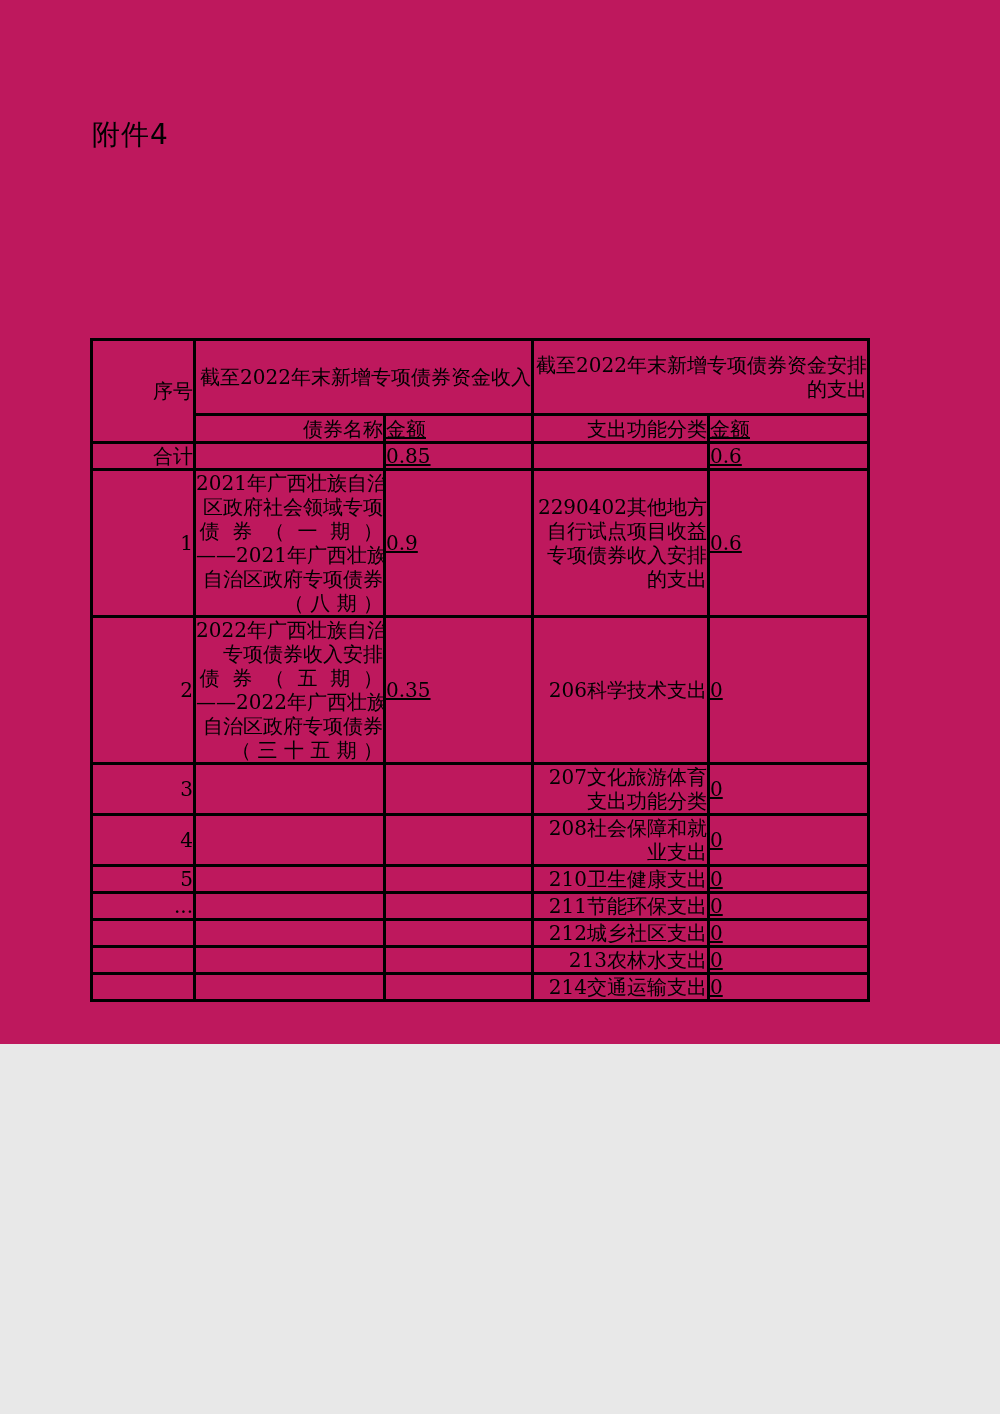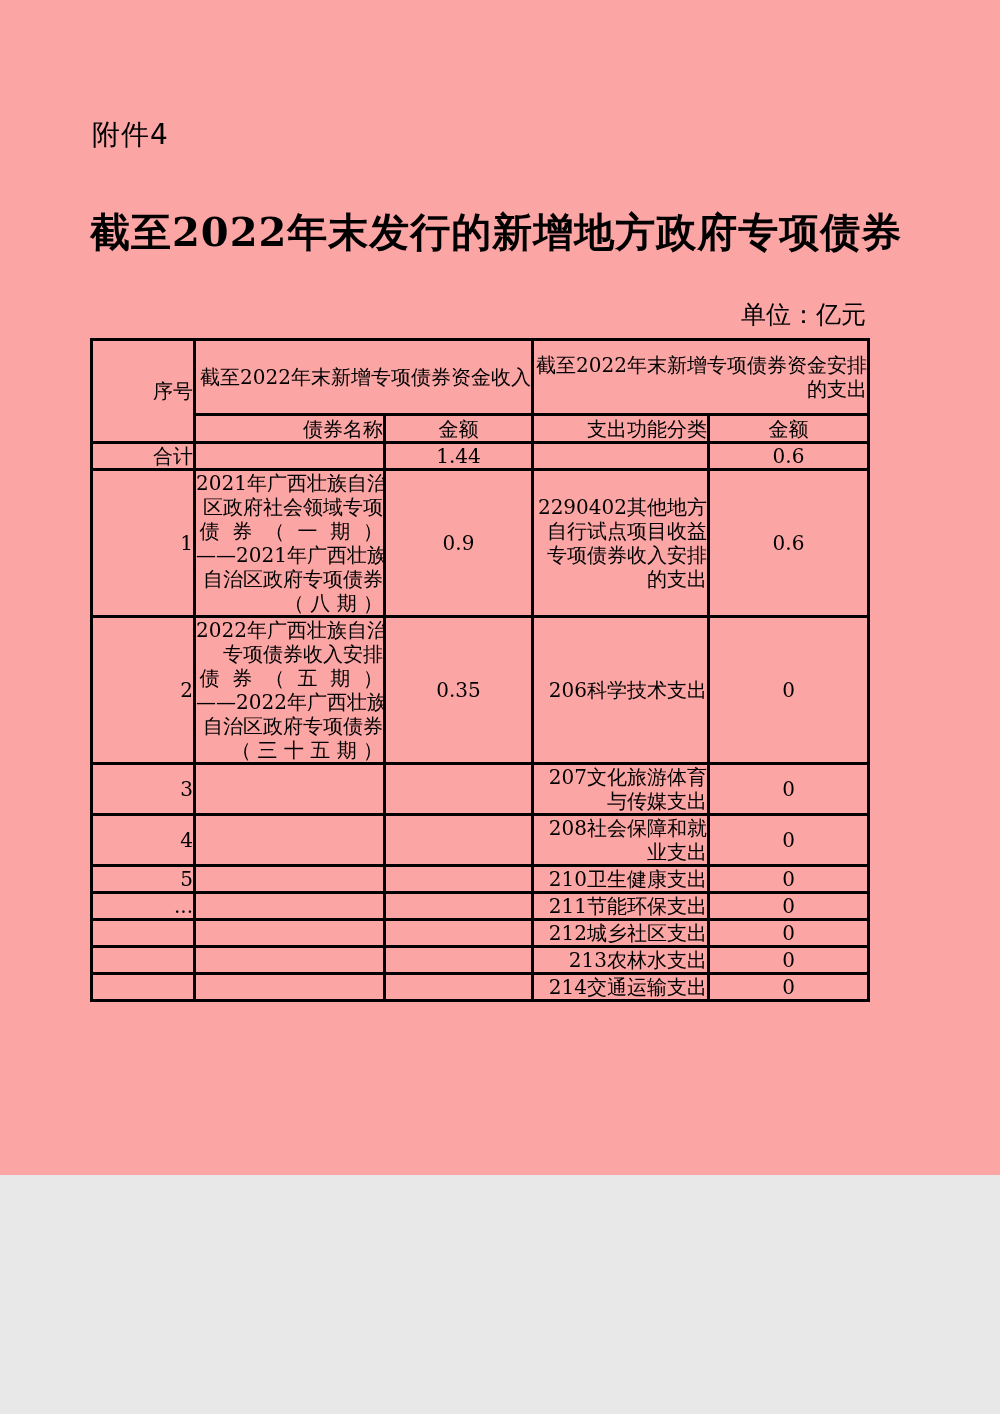--- a/index.html
+++ b/index.html
@@ -1,21 +1,21 @@
 <!DOCTYPE html>
 <html><head>
 <meta charset="utf-8">
 <style>
   * { margin: 0; padding: 0; box-sizing: border-box; }
   html, body { background: #e8e8e8; }
   .page {
     position: relative;
     width: 1000px;
-    height: 1175px;
-    background: #fca5a5;
+    height: 1044px;
+    background: #be185d;
     color: #000000;
     font-family: "DejaVu Serif", "Liberation Serif", serif;
     margin: 0 auto;
     overflow: hidden;
   }
   .attachment {
     position: absolute;
     left: 92px;
     top: 116px;
     font-size: 28px;
@@ -69,34 +69,32 @@
   tr.h-head1 { height: 75px; }
   tr.h-head2 { height: 28px; }
   tr.h-total { height: 24px; }
   tr.h-r1    { height: 145px; }
   tr.h-r2    { height: 143px; }
   tr.h-r3    { height: 49px; }
   tr.h-r4    { height: 48px; }
   tr.h-sm    { height: 25px; }
 
   .cell-left   { text-align: right; padding-left: 4px; padding-right: 2px; }
-  .cell-center { text-align: center; }
+  .cell-center { text-align: left; text-decoration: underline; }
   .cell-pre    { white-space: pre; text-align: right; padding-left: 3px; padding-right: 1px; }
   .group-head  { text-align: right; padding-left: 5px; white-space: pre; }
 </style>
 </head>
 <body>
 
 <div class="page">
 
   <div class="attachment">附件4</div>
 
-  <div class="doc-title">截至2022年末发行的新增地方政府专项债券</div>
-
-  <div class="unit-label">单位：亿元</div>
+
 
   <table class="bond-table">
     <colgroup>
       <col class="c-serial">
         <col class="c-name">
         <col class="c-amt1">
         <col class="c-cat">
         <col class="c-amt2">
     </colgroup>
     <tbody>
@@ -109,21 +107,21 @@
       <tr class="h-head2">
         <th class="cell-left">债券名称</th>
         <th class="cell-center">金额</th>
         <th class="cell-left">支出功能分类</th>
         <th class="cell-center">金额</th>
       </tr>
 
       <tr class="h-total">
         <td class="cell-left">合计</td>
         <td class="cell-left"></td>
-        <td class="cell-center">1.44</td>
+        <td class="cell-center">0.85</td>
         <td class="cell-left"></td>
         <td class="cell-center">0.6</td>
       </tr>
 
       <tr class="h-r1">
         <td class="cell-left">1</td>
         <td class="cell-pre">2021年广西壮族自治
 区政府社会领域专项
 债  券  （  一  期  ）
 ——2021年广西壮族
@@ -148,21 +146,21 @@
         <td class="cell-center">0.35</td>
         <td class="cell-pre">206科学技术支出</td>
         <td class="cell-center">0</td>
       </tr>
 
       <tr class="h-r3">
         <td class="cell-left">3</td>
         <td class="cell-left"></td>
         <td class="cell-center"></td>
         <td class="cell-pre">207文化旅游体育
-与传媒支出</td>
+支出功能分类</td>
         <td class="cell-center">0</td>
       </tr>
 
       <tr class="h-r4">
         <td class="cell-left">4</td>
         <td class="cell-left"></td>
         <td class="cell-center"></td>
         <td class="cell-pre">208社会保障和就
 业支出</td>
         <td class="cell-center">0</td>

